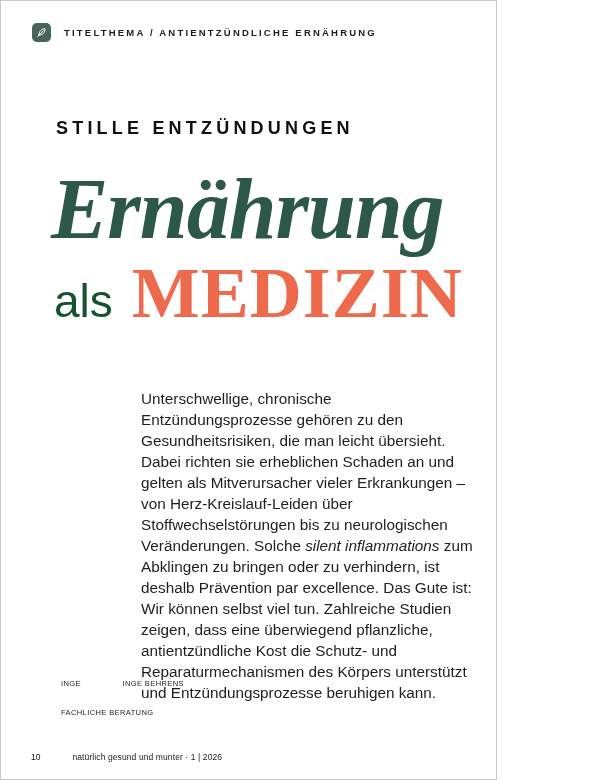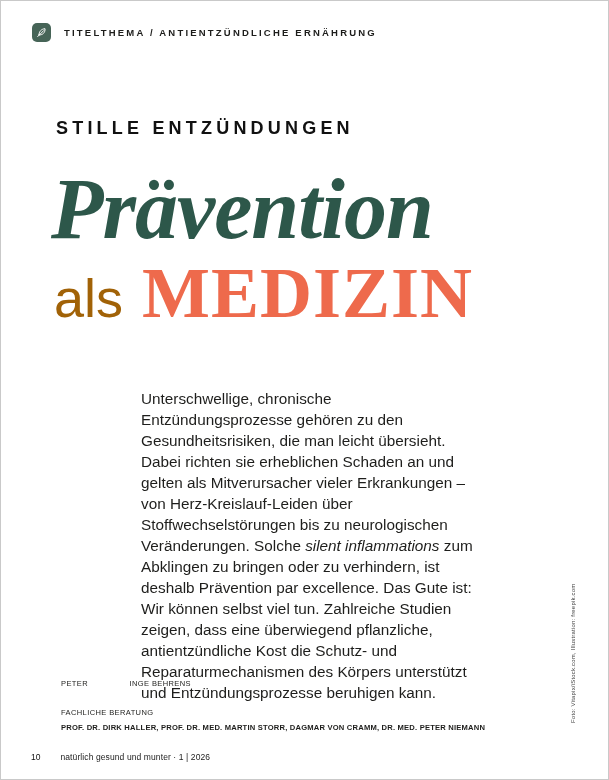--- a/index.html
+++ b/index.html
@@ -1,18 +1,18 @@
 <!DOCTYPE html>
 <html lang="de"><head>
 <meta charset="utf-8">
 <style>
   html,body{margin:0;padding:0;background:#ffffff;}
   .page{
     position:relative;
-    width:609px;height:780px;
+    width:497px;height:780px;
     box-sizing:border-box;
     background:#ffffff;
     border:1px solid #c9c9c9;
     overflow:hidden;
     font-family:"Liberation Sans", sans-serif;
     color:#1d1d1b;
   }
 
   
   .topic-header{position:absolute;top:22px;left:31px;display:flex;align-items:center;gap:13px;}
@@ -44,21 +44,21 @@
     color:#2d574a;white-space:nowrap;
     letter-spacing:-1px;
   }
   .title-line2{
     position:absolute;top:255px;left:53px;
     display:flex;align-items:baseline;
     white-space:nowrap;line-height:74px;
   }
   .title-prefix{
     font-family:"Liberation Sans", sans-serif;
-    font-weight:400;font-size:54px;color:#a16207;
+    font-weight:400;font-size:46px;color:#14532d;
     letter-spacing:0;
   }
   .title-main{
     font-family:"Liberation Serif", serif;
     font-weight:700;font-size:72px;color:#ee6a4c;
     margin-left:19px;letter-spacing:1px;
   }
 
   
   .intro{
@@ -78,52 +78,51 @@
   
   .photo-credit{
     position:absolute;top:722px;left:569px;
     transform:rotate(-90deg);transform-origin:0 0;
     font-size:6px;color:#3f3f3f;white-space:nowrap;letter-spacing:.2px;
   }
 
   
   .footer{position:absolute;left:30px;top:751px;display:flex;align-items:baseline;}
   .page-number{font-size:8.5px;font-weight:400;color:#111;}
-  .magazine-name{font-size:8.5px;color:#222;margin-left:20px;letter-spacing:.1px;}
+  .magazine-name{font-size:8.5px;color:#222;margin-left:32px;letter-spacing:.1px;}
 </style>
 </head>
 <body>
 
 <div class="page">
 
   <div class="topic-header">
     <span class="leaf-badge">
       <svg width="13" height="13" viewBox="0 0 24 24" fill="none" stroke="#ffffff" stroke-width="1.8" stroke-linecap="round" stroke-linejoin="round">
         <path d="M7.5 16.5 C7 10.5, 11.5 5.5, 18.5 5 C19 12, 14.5 17, 7.5 16.5 Z"></path>
         <path d="M5 19.5 L16 8.5"></path>
       </svg>
     </span>
     <span class="topic-label">TITELTHEMA / ANTIENTZÜNDLICHE ERNÄHRUNG</span>
   </div>
 
   <div class="kicker">STILLE ENTZÜNDUNGEN</div>
 
-  <div class="title-line1">Prävention</div>
+  <div class="title-line1">Ernährung</div>
 
   <div class="title-line2">
     <span class="title-prefix">als</span>
     <span class="title-main">MEDIZIN</span>
   </div>
 
   <p class="intro"><span>Unterschwellige, chronische Entzündungsprozesse gehören zu den Gesundheitsrisiken, die man leicht übersieht. Dabei richten sie erheblichen Schaden an und gelten als Mitverursacher vieler Erkrankungen – von Herz-Kreislauf-Leiden über Stoffwechselstörungen bis zu neurologischen Veränderungen. Solche </span><span class="it">silent inflammations</span><span> zum Abklingen zu bringen oder zu verhindern, ist deshalb Prävention par excellence. Das Gute ist: Wir können selbst viel tun. Zahlreiche Studien zeigen, dass eine überwiegend pflanzliche, antientzündliche Kost die Schutz- und Reparaturmechanismen des Körpers unterstützt und Entzündungsprozesse beruhigen kann.</span></p>
 
   <div class="credits">
-    <div class="credit-line1"><span>PETER </span><span class="strong">INGE BEHRENS</span></div>
+    <div class="credit-line1"><span>INGE </span><span class="strong">INGE BEHRENS</span></div>
     <div class="credit-line2">FACHLICHE BERATUNG</div>
-    <div class="credit-line3">PROF. DR. DIRK HALLER, PROF. DR. MED. MARTIN STORR, DAGMAR VON CRAMM, DR. MED. PETER NIEMANN</div>
   </div>
 
   <div class="photo-credit">Foto: Vitapix/iStock.com, Illustration: freepik.com</div>
 
   <div class="footer">
     <span class="page-number">10</span>
     <span class="magazine-name">natürlich gesund und munter · 1 | 2026</span>
   </div>
 
 </div>

